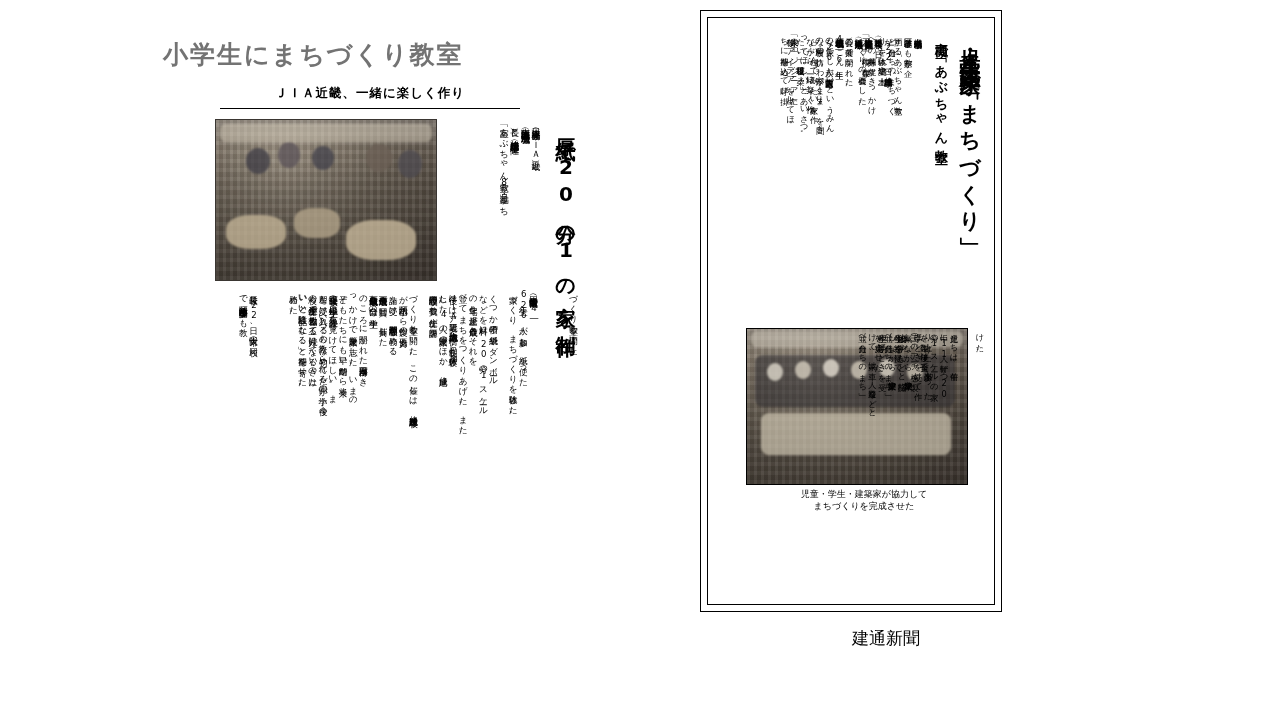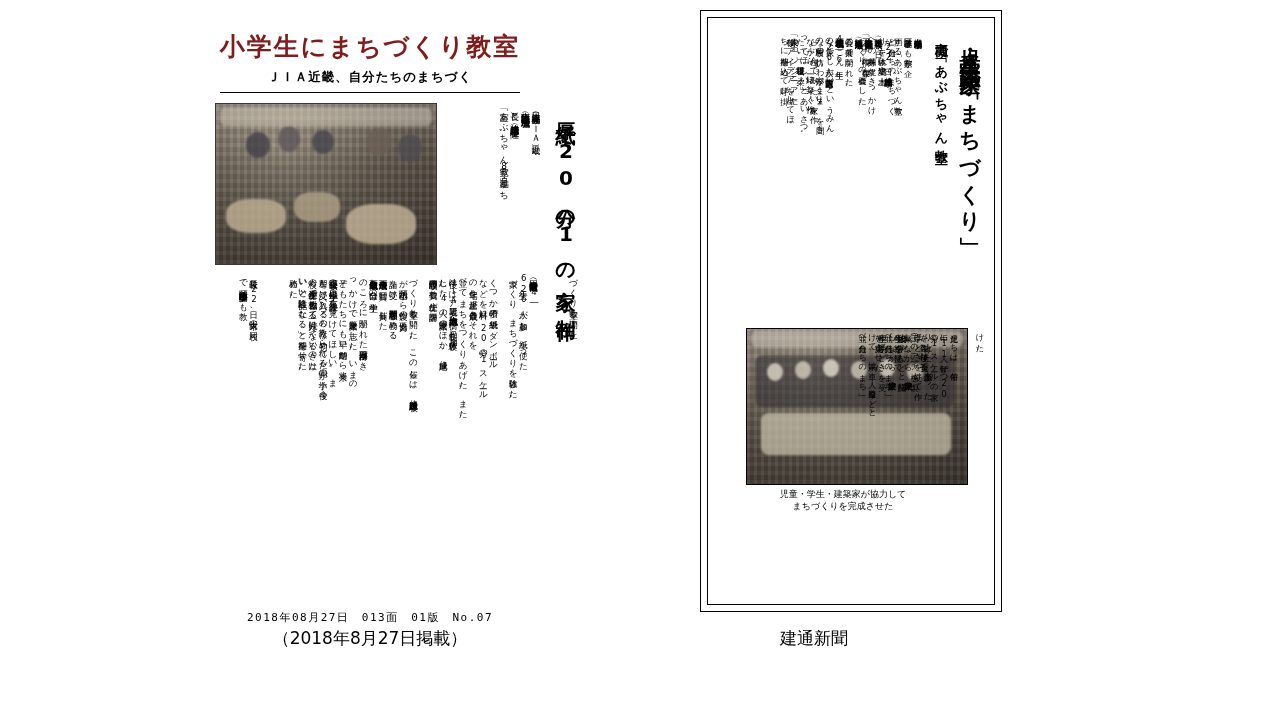--- a/index.html
+++ b/index.html
@@ -18,27 +18,26 @@
 
   
   #left-clip {
     position: absolute;
     left: 155px;
     top: 30px;
     width: 430px;
     height: 585px;
   }
   #left-headline {
-    text-align: center;
     font-size: 25px;
     font-weight: bold;
     letter-spacing: 2px;
-    margin: 0;
+    margin: 8px;
     padding: 0 0 6px 0;
-    color: #7f1d1d;
+    color: #737373;
   }
   #left-subhead {
     text-align: center;
     font-size: 12.5px;
     font-weight: bold;
     letter-spacing: 1px;
     margin: 0 0 6px 0;
     color: #000;
   }
   #left-rule {
@@ -202,21 +201,21 @@
     left: 38px;
     top: 310px;
     width: 220px;
     height: 155px;
     border: 1px solid #000;
     background: #6e675e;
     overflow: hidden;
   }
   #right-photo-caption {
     position: absolute;
-    left: 24px;
+    left: 45px;
     top: 470px;
     width: 222px;
     text-align: center;
     font-size: 9px;
     line-height: 1.35;
     color: #000;
   }
   .rbcol {
     position: absolute;
     writing-mode: vertical-rl;
@@ -242,32 +241,32 @@
     line-height: 1.55;
     color: #000;
     font-family: "DejaVu Sans", "Liberation Sans", sans-serif;
   }
   #left-caption {
     left: 155px;
     top: 625px;
     width: 430px;
   }
   #right-caption {
-    left: 664px;
+    left: 736px;
     top: 625px;
     width: 300px;
   }
 </style>
 </head>
 <body>
 
 <div id="left-clip">
 
   <h1 id="left-headline">小学生にまちづくり教室</h1>
-  <div id="left-subhead">ＪＩＡ近畿、自分たちのまちづく</div>
+  <div id="left-subhead">ＪＩＡ近畿、一緒に楽しく作り</div>
   <div id="left-rule"></div>
 
   <div id="left-body">
 
     <div class="photo" id="left-photo">
       <div class="photo-inner"></div>
       <div class="photo-blob" style="left:10px;top:95px;width:60px;height:34px;background:#c8b89a;"></div>
       <div class="photo-blob" style="left:78px;top:88px;width:46px;height:30px;background:#b6a78c;"></div>
       <div class="photo-blob" style="left:130px;top:100px;width:70px;height:40px;background:#cdbd9f;"></div>
       <div class="photo-blob" style="left:30px;top:28px;width:24px;height:26px;background:#3d3b44;border-radius:50%;"></div>
@@ -312,21 +311,20 @@
 いい経験になる」と期待を寄せた。</div>
     <div class="vcol leftcol" id="lc7">堤下学校長は「小学生の課外学
 習を受け入れるのは初めてだが、今後
 も産学で協働して続けていきた
 い」と話した。</div>
     <div class="vcol leftcol" id="lc8">務めた。</div>
     <div class="vcol leftcol" id="lc9">校長）は22日、大阪市の同校
 で阿武山小学校区放課後子ども教</div>
   </div>
 
-  <div id="left-credit">2018年08月27日　013面　01版　No.07</div>
 </div>
 
 <div id="right-clip">
   <div id="right-inner">
 
     <div id="right-headline">児童・学生・建築家が「まちづくり」</div>
     <div id="right-subhead">高槻で「あぶちゃん教室」</div>
 
     <div class="rcol" id="rc1">高槻市立阿武山小学校や
 区放課後子ども教室が企
@@ -386,18 +384,17 @@
 を完成させた。</div>
     <div class="rbcol" id="rb4">段ボールなどと格闘
 しながら、建築家や
 学生の手ほどきを受
 けて、家は車、人、道路などと
 並べ「自分たちのまち」</div>
   </div>
 </div>
 
 <div class="caption" id="left-caption">
-  <div>（2018年8月27日掲載）</div>
 </div>
 
 <div class="caption" id="right-caption">
   <div>建通新聞</div>
 </div>
 
 </body></html>

